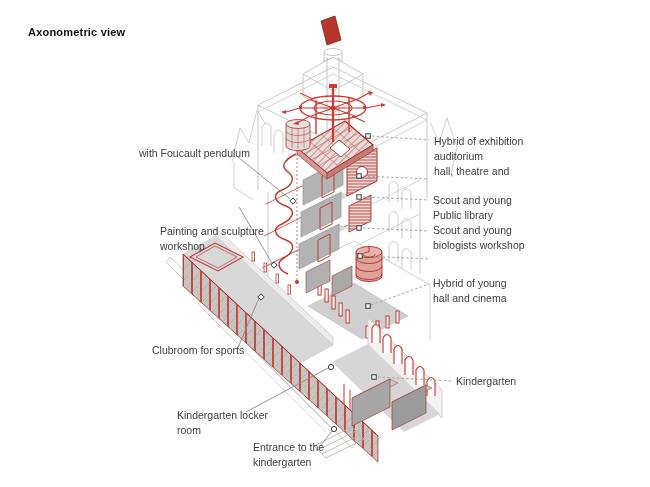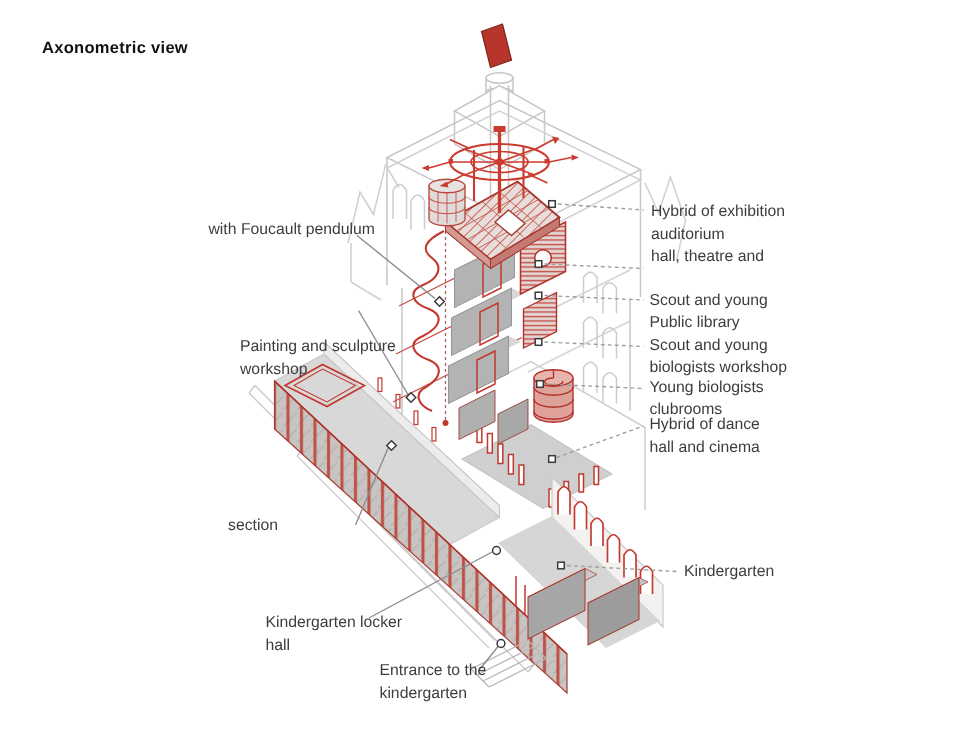--- a/index.html
+++ b/index.html
@@ -253,25 +253,25 @@
   <div class="fig-title">Axonometric view</div>
 
   <div class="lbl l-staircase">
     <div>with Foucault pendulum</div>
   </div>
   <div class="lbl l-painting">
     <div>Painting and sculpture</div>
     <div>workshop</div>
   </div>
   <div class="lbl l-clubroom">
-    <div>section</div>
+    <div>Clubroom for sports</div>
   </div>
   <div class="lbl l-locker">
     <div>Kindergarten locker</div>
-    <div>hall</div>
+    <div>room</div>
   </div>
   <div class="lbl l-entrance">
     <div>Entrance to the</div>
     <div>kindergarten</div>
   </div>
 
   <div class="lbl r-exhibition">
     <div>Hybrid of exhibition</div>
     <div>auditorium</div>
     <div>hall, theatre and</div>
@@ -279,25 +279,21 @@
   <div class="lbl r-library">
     <div>Public library</div>
   </div>
   <div class="lbl r-scout-tourists">
     <div>Scout and young</div>
   </div>
   <div class="lbl r-scout-biologists">
     <div>Scout and young</div>
     <div>biologists workshop</div>
   </div>
-  <div class="lbl r-young-biologists">
-    <div>Young biologists</div>
-    <div>clubrooms</div>
-  </div>
   <div class="lbl r-dance">
-    <div>Hybrid of dance</div>
+    <div>Hybrid of young</div>
     <div>hall and cinema</div>
   </div>
   <div class="lbl r-kindergarten">
     <div>Kindergarten</div>
   </div>
 
 </div>
 
 </body></html>

